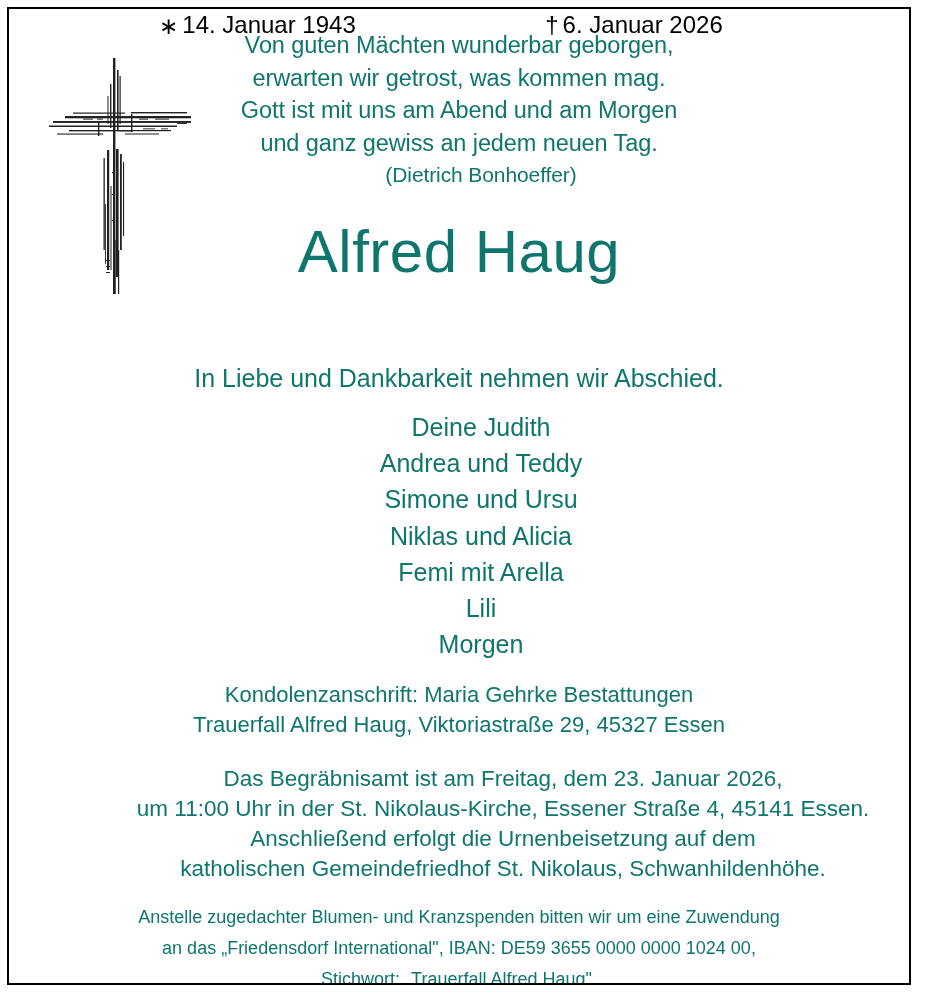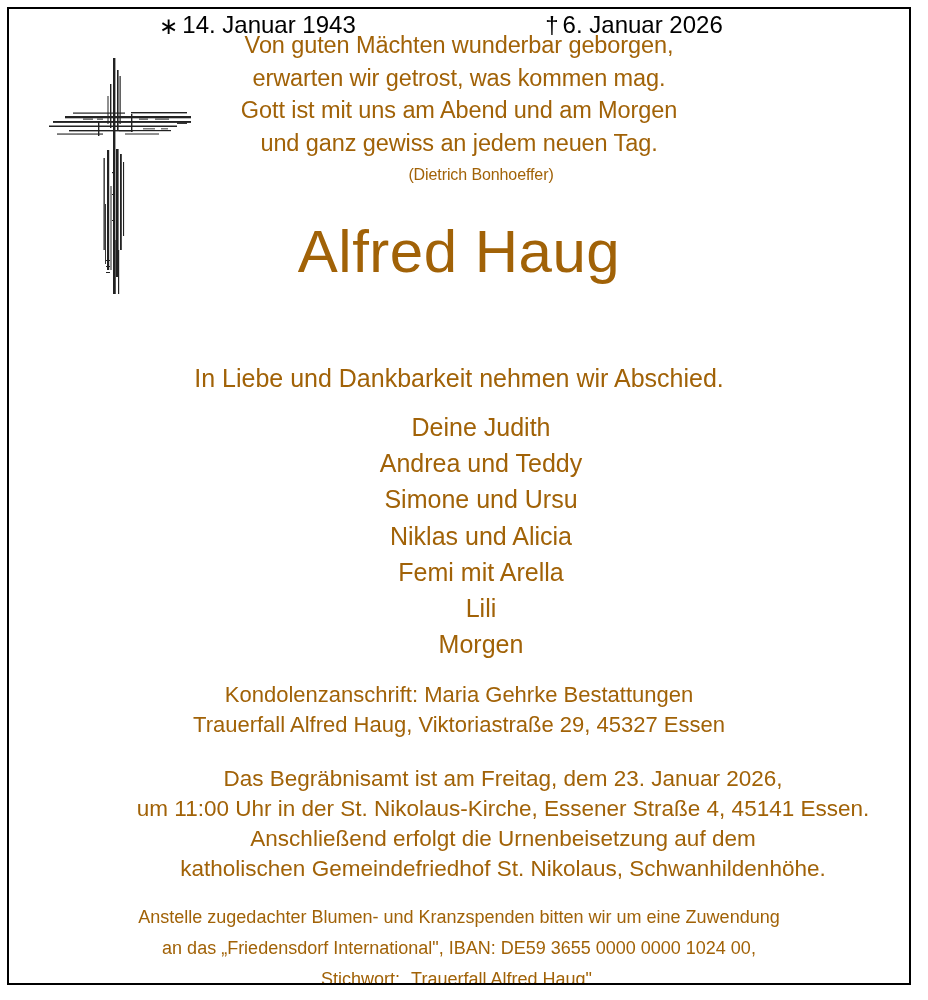--- a/index.html
+++ b/index.html
@@ -45,39 +45,39 @@
   .cross-wrap svg {
     display: block;
     width: 150px;
     height: 245px;
   }
 
   
   .tx {
     position: absolute;
     text-align: center;
-    color: #a16207;
+    color: #0f766e;
     white-space: nowrap;
   }
 
   .block-center {
     left: 0;
     width: 100%;
     text-align: center;
   }
 
   
   .poem {
     top: 20px;
     font-size: 23.5px;
     line-height: 32.5px;
     letter-spacing: -0.1px;
   }
   .poem .attrib {
-    font-size: 16px;
+    font-size: 21px;
     line-height: 31px;
     margin-left: 44px;
   }
 
   
   .deceased-name {
     top: 208px;
     font-size: 60px;
     line-height: 70px;
     letter-spacing: 0.5px;

